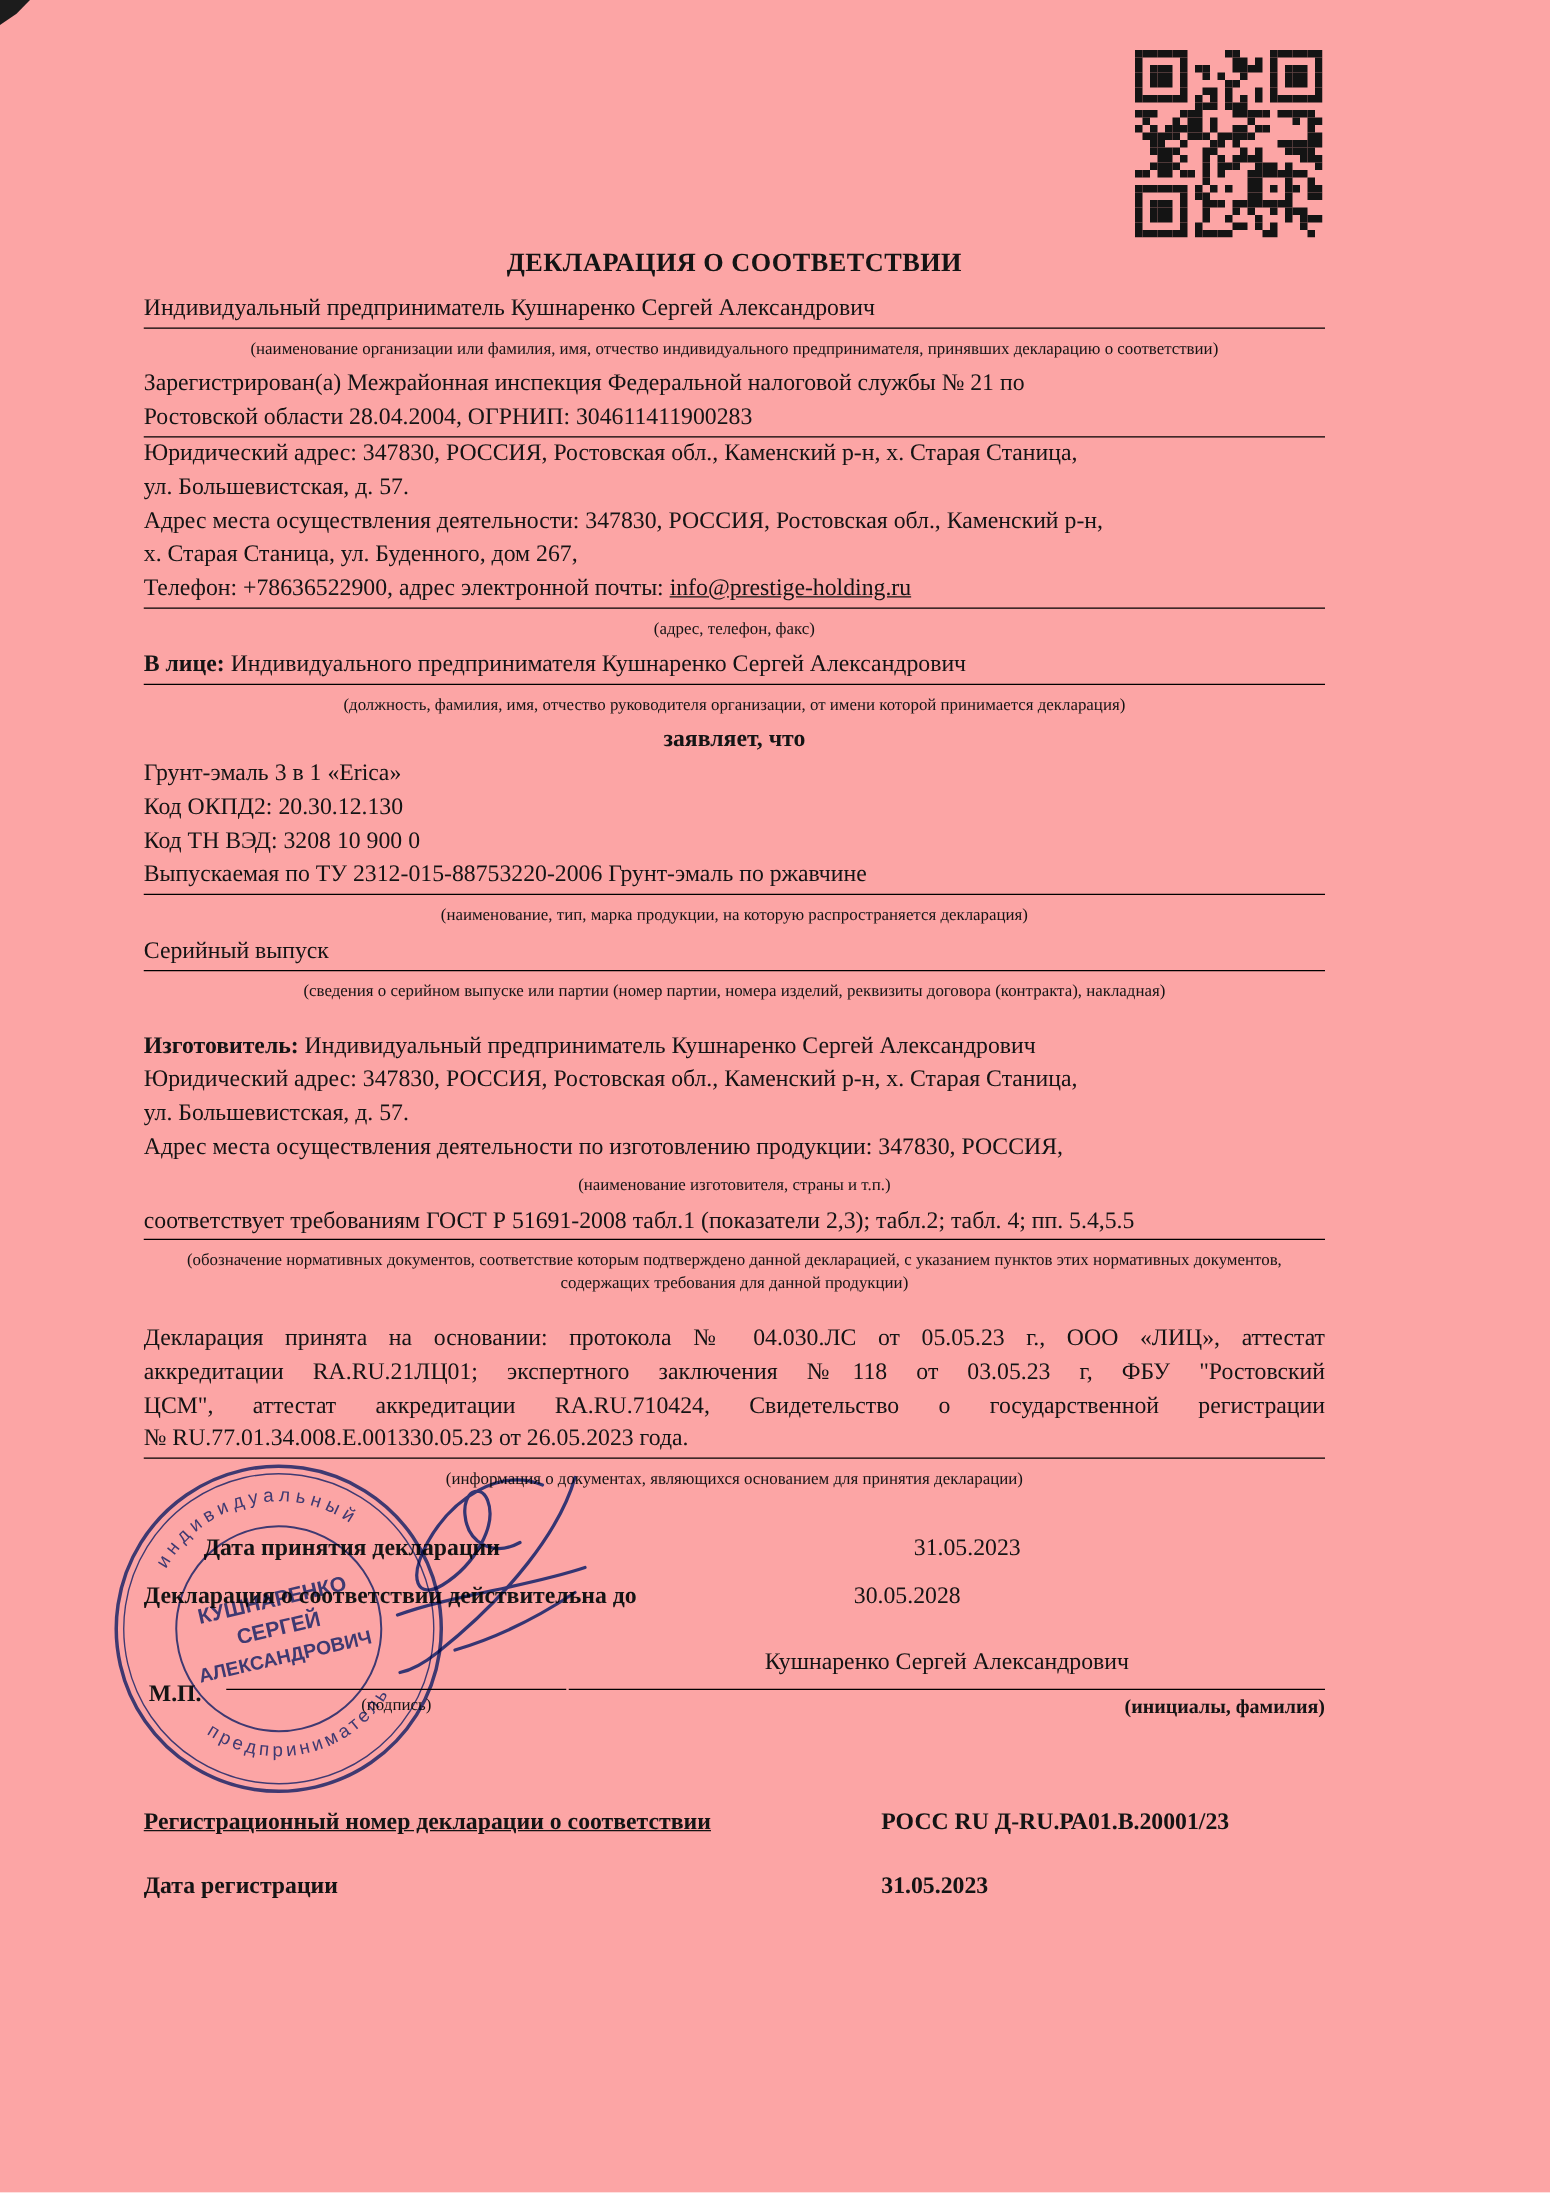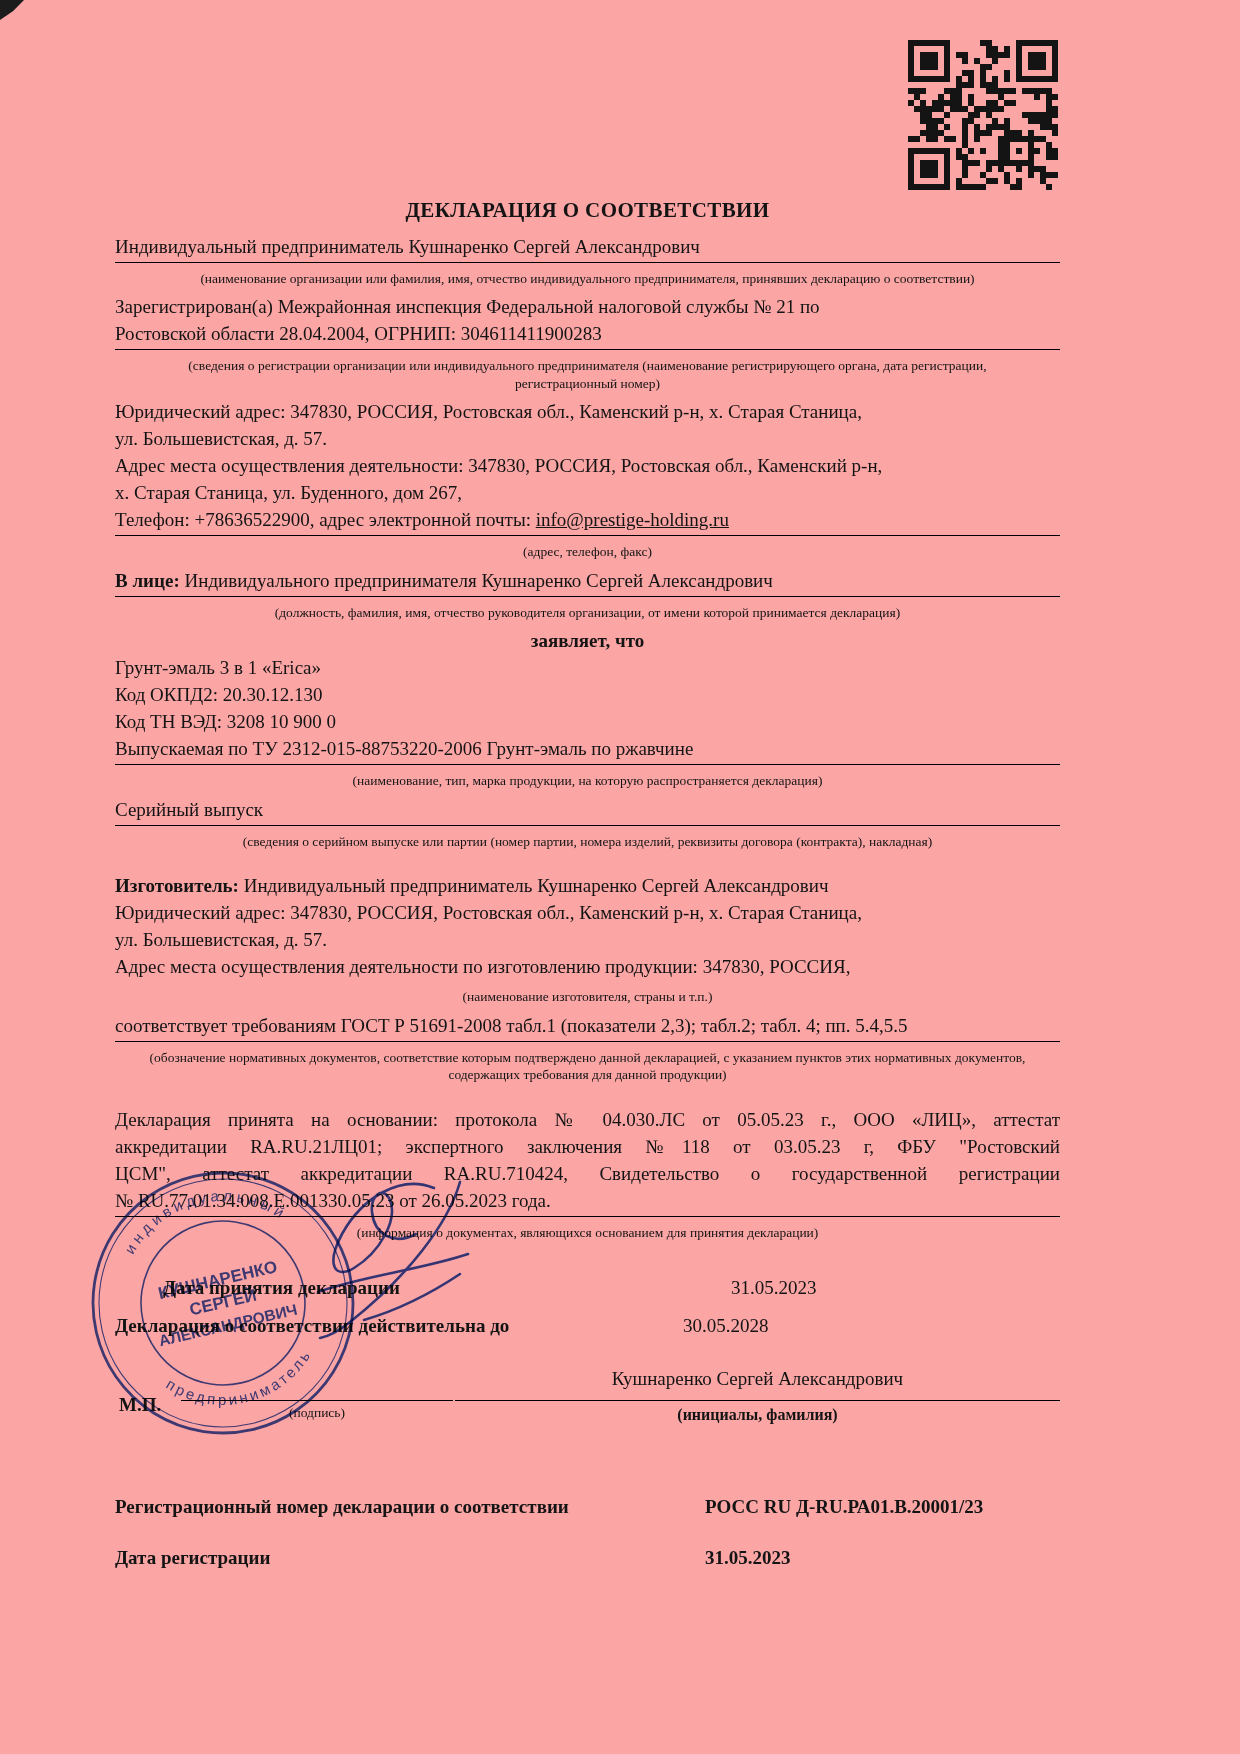--- a/index.html
+++ b/index.html
@@ -18,33 +18,33 @@
   .title { text-align:center; font-weight:bold; font-size:21px; letter-spacing:.4px; margin-bottom:8px; }
   .line { white-space:nowrap; }
   .u { border-bottom:1.6px solid #000; padding-bottom:1px; }
   .b { font-weight:bold;text-align:center; }
   .just { white-space:normal; text-align:justify; text-align-last:justify; }
   .caption { font-family:"Liberation Serif", serif; font-size:13.5px; line-height:1.3;
     text-align:center; margin:7px auto 7px; max-width:900px; }
   .w880 { max-width:880px; }
   .w920 { max-width:920px; }
   .email { text-decoration:underline; } .gap16 { height:16px; }
-  .mt36 { margin-top:34px;margin-left:48px; } .mt30 { margin-top:28px; } .mt8 { margin-top:24px; }
+  .mt36 { margin-top:34px;margin-left:48px; } .mt30 { margin-top:28px;text-decoration:underline; } .mt8 { margin-top:24px; }
 
   .row { position:relative; min-height:26px; margin-bottom:11px; }
   .row .val  { position:absolute; left:568px; top:0; }
   .row .val2 { position:absolute; left:590px; top:0; }
 
   .sign-block { position:relative; height:102px; margin-top:24px; }
   .mp { position:absolute; left:4px; top:28px; font-size:19px; }
   .podpis-line { position:absolute; left:66px; top:36px; width:272px; border-bottom:1.6px solid #000; }
   .podpis-cap { position:absolute; left:66px; top:40px; width:272px; margin:0; }
   .signee { position:absolute; left:340px; top:2px; width:605px; text-align:center; }
   .signee-line { position:absolute; left:340px; top:36px; width:605px; border-bottom:1.6px solid #000; }
-  .initials-cap { position:absolute; left:340px; top:40px; width:605px; text-align:center;
+  .initials-cap { position:absolute; left:340px; top:40px; width:605px; text-align:right;
     font-size:16px; font-weight:bold; }
 
   .stamp { position:absolute; left:86px; top:1166px; width:274px; height:274px;
     transform:rotate(-13deg); opacity:.92; mix-blend-mode:multiply; }
   .signature-svg { position:absolute; left:222px; top:1170px; width:268px; height:178px;
     opacity:.95; mix-blend-mode:multiply; }
 </style>
 </head>
 <body>
 
@@ -370,21 +370,20 @@
 
   <div class="content">
 
     <div class="title">ДЕКЛАРАЦИЯ О СООТВЕТСТВИИ</div>
 
     <div class="line u">Индивидуальный предприниматель Кушнаренко Сергей Александрович</div>
     <div class="caption w880">(наименование организации или фамилия, имя, отчество индивидуального предпринимателя, принявших декларацию о соответствии)</div>
 
     <div class="line">Зарегистрирован(а) Межрайонная инспекция Федеральной налоговой службы № 21 по</div>
     <div class="line u">Ростовской области 28.04.2004, ОГРНИП: 304611411900283</div>
-    <div class="caption">(сведения о регистрации организации или индивидуального предпринимателя (наименование регистрирующего органа, дата регистрации, регистрационный номер)</div>
 
     <div class="line">Юридический адрес: 347830, РОССИЯ, Ростовская обл., Каменский р-н, х. Старая Станица,</div>
     <div class="line">ул. Большевистская, д. 57.</div>
     <div class="line">Адрес места осуществления деятельности: 347830, РОССИЯ, Ростовская обл., Каменский р-н,</div>
     <div class="line">х. Старая Станица, ул. Буденного, дом 267,</div>
     <div class="line u"><span>Телефон: +78636522900, адрес электронной почты: </span><span class="email">info@prestige-holding.ru</span></div>
     <div class="caption">(адрес, телефон, факс)</div>
 
     <div class="line u"><span class="b">В лице:</span> <span>Индивидуального предпринимателя Кушнаренко Сергей Александрович</span></div>
     <div class="caption w920">(должность, фамилия, имя, отчество руководителя организации, от имени которой принимается декларация)</div>

